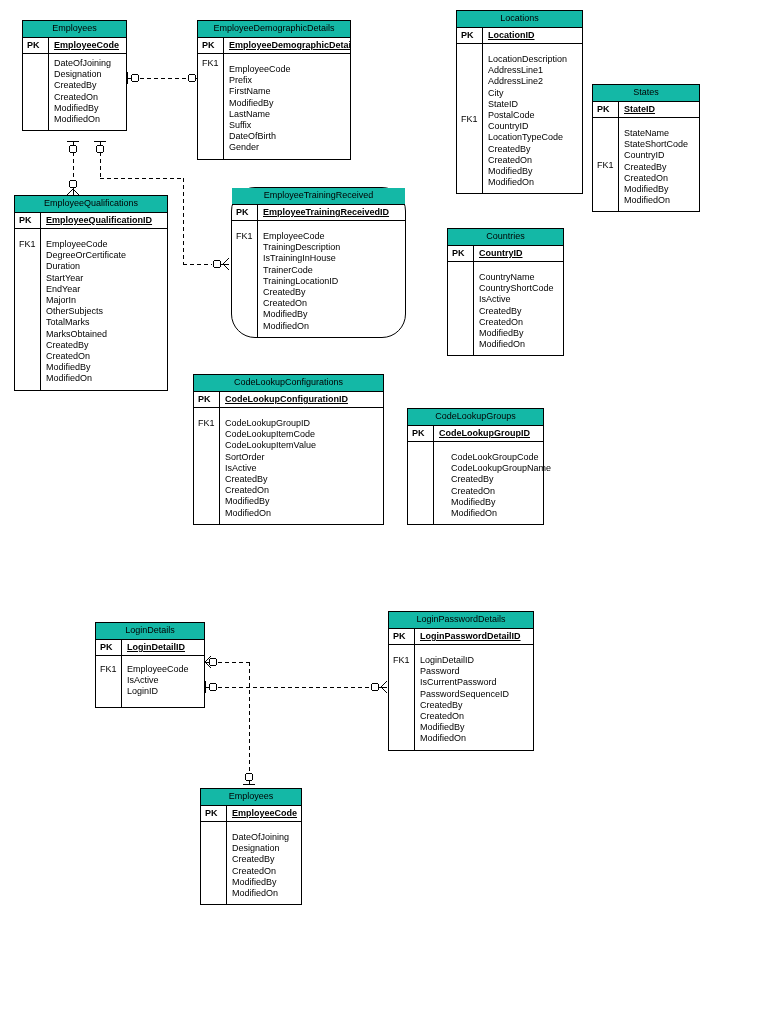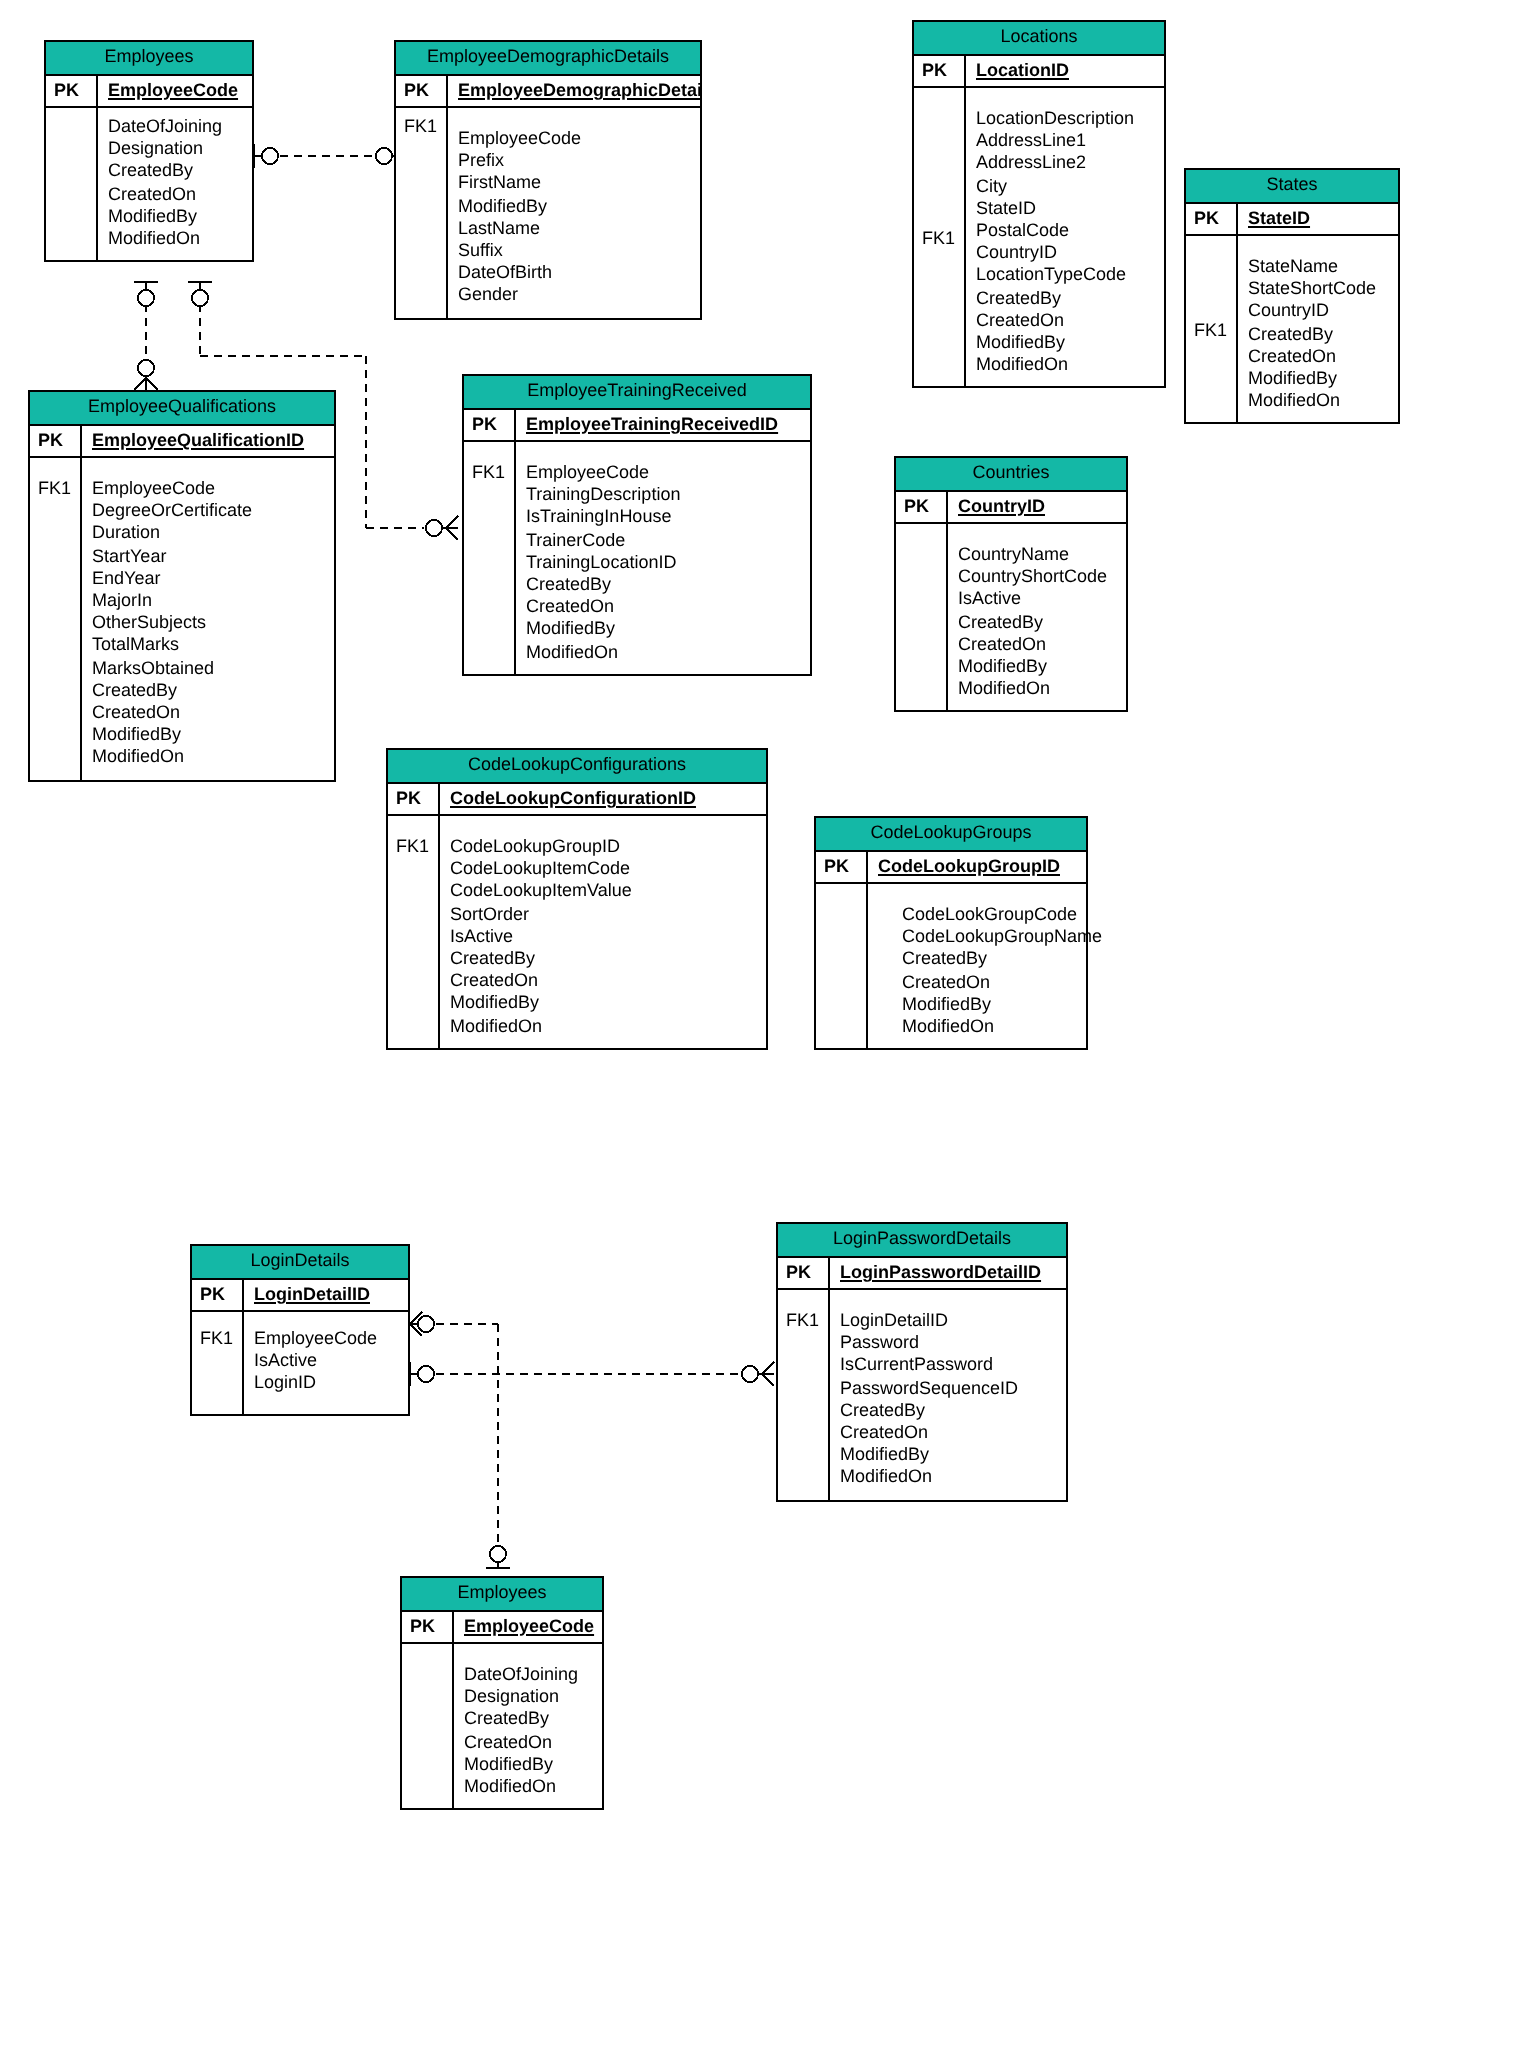--- a/index.html
+++ b/index.html
@@ -255,21 +255,21 @@
         <div>TotalMarks</div>
         <div>MarksObtained</div>
         <div>CreatedBy</div>
         <div>CreatedOn</div>
         <div>ModifiedBy</div>
         <div>ModifiedOn</div>
       </div>
     </div>
   </div>
 
-  <div class="entity" style="left:231px;top:187px;width:175px;">
+  <div class="entity" style="left:231px;top:187px;width:175px;border-radius:24px;">
     <div class="ent-title">EmployeeTrainingReceived</div>
     <div class="ent-pkrow">
       <div class="keycol">PK</div>
       <div class="pkname">EmployeeTrainingReceivedID</div>
     </div>
     <div class="ent-body">
       <div class="keycol" style="align-items:flex-start;padding-top:10px;">FK1</div>
       <div class="attrs" style="padding-top:10px;">
         <div>EmployeeCode</div>
         <div>TrainingDescription</div>

